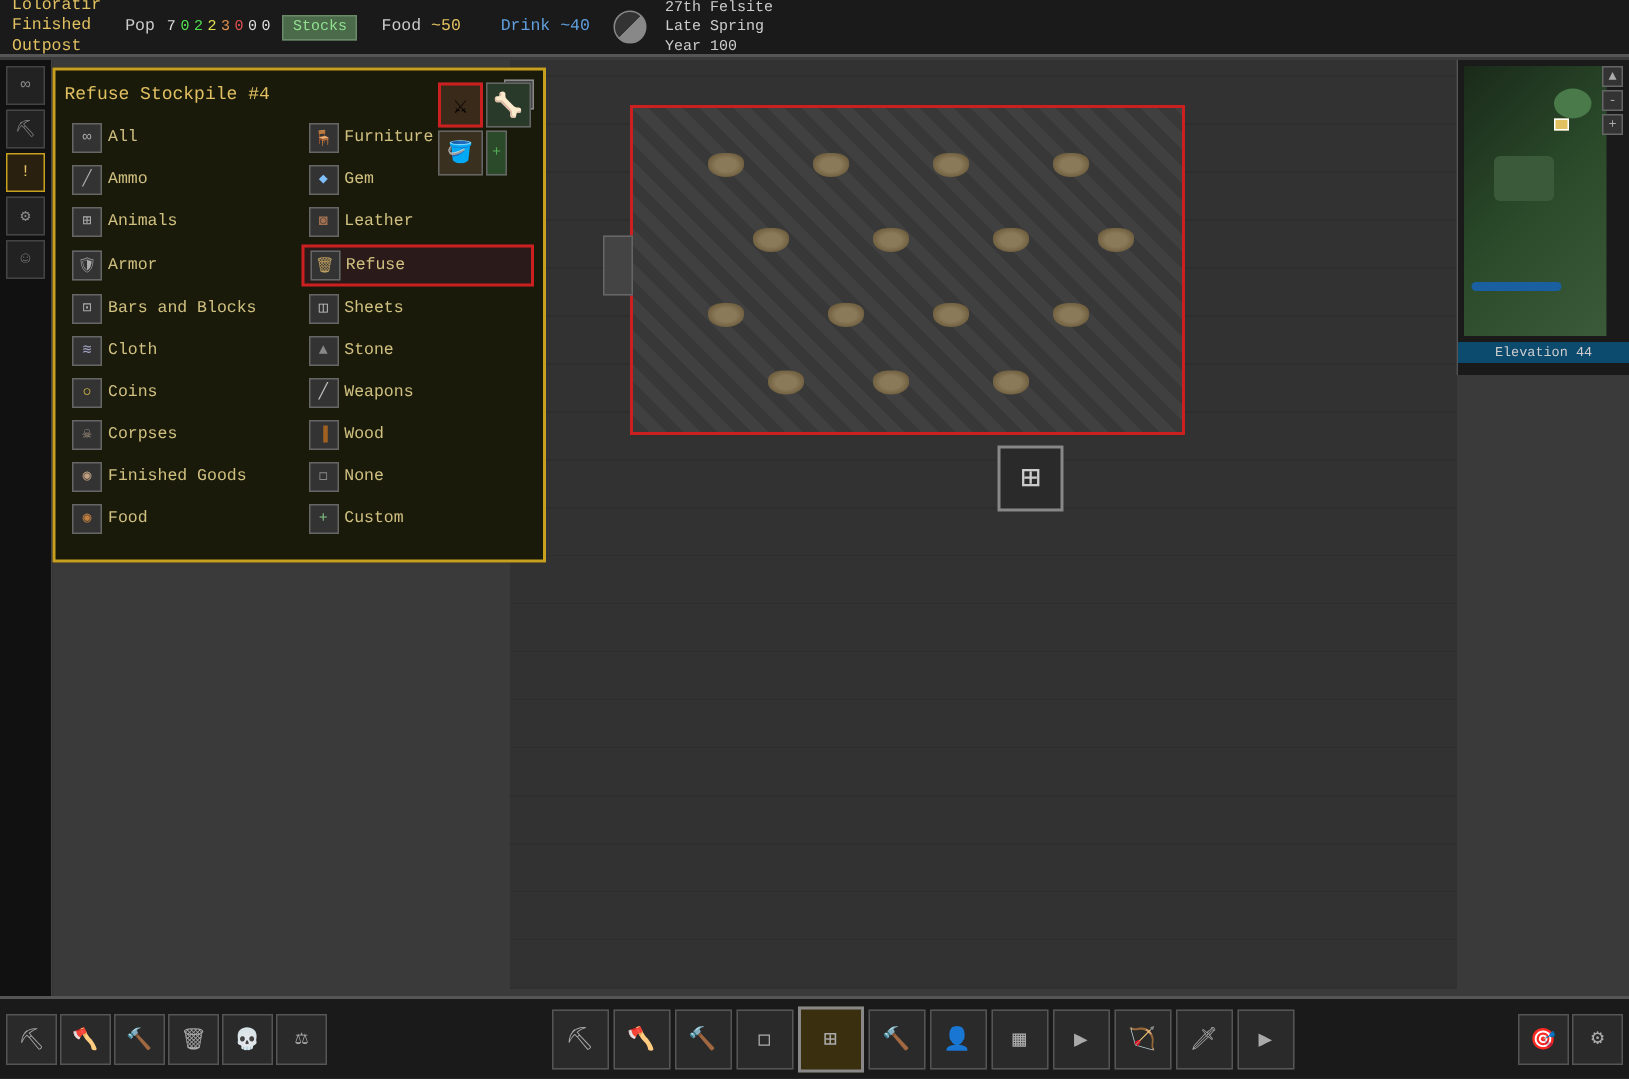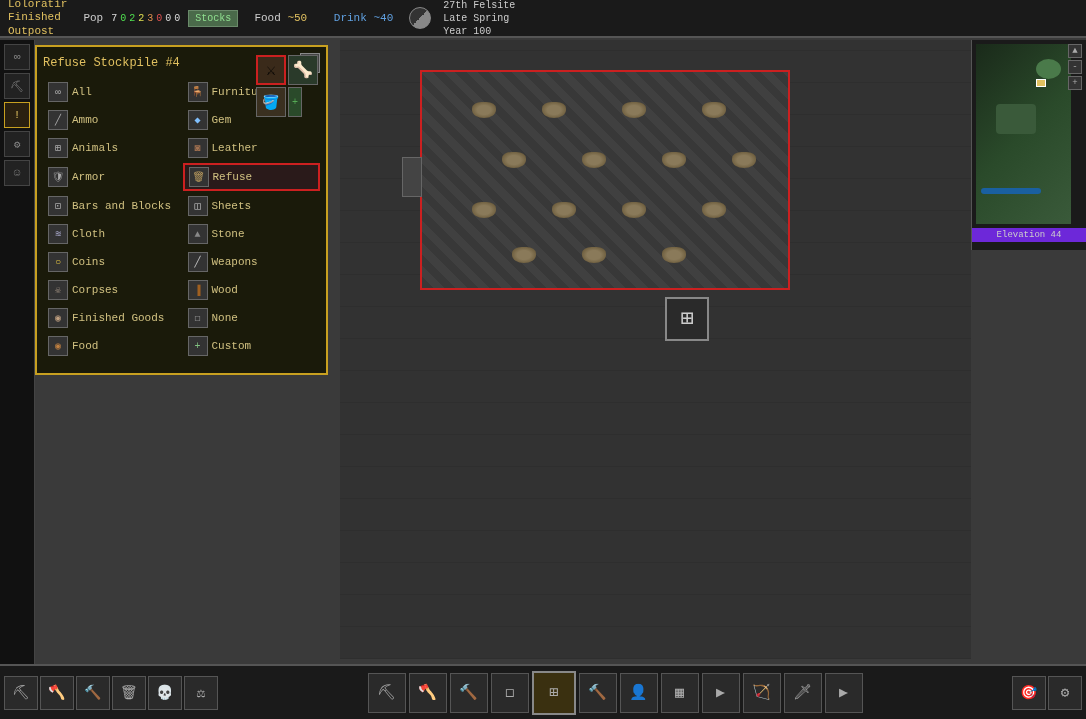--- a/index.html
+++ b/index.html
@@ -45,21 +45,21 @@
       margin-left: 8px;
     }
     .food-val { color: #e0c060; }
     .drink-val { color: #60a0e0; }
     .date-info { color: #ccc; font-size: 10px; line-height: 1.3; margin-left: 4px; }
 
     
     .stockpile-dialog {
       position: absolute;
       top: 45px; left: 35px;
-      width: 293px;
+      width: 329px;
       background: #1a1a0a;
       border: 2px solid #c8a020;
       padding: 6px;
       z-index: 10;
     }
     .dialog-title {
       color: #e0c060;
       font-size: 12px;
       margin-bottom: 6px;
       display: flex;
@@ -411,21 +411,21 @@
     <div style="position:absolute;top:35px;right:25px;width:10px;height:8px;background:#e0c060;border:1px solid #fff;"></div>
 
     <div style="position:absolute;top:60px;left:20px;width:40px;height:30px;background:#3a5a3a;border-radius:4px;"></div>
   </div>
 
   <div style="position:absolute;right:2px;top:4px;width:16px;display:flex;flex-direction:column;gap:2px;">
     <div style="width:14px;height:14px;background:#333;border:1px solid #666;display:flex;align-items:center;justify-content:center;cursor:pointer;color:#aaa;font-size:9px;">▲</div>
     <div style="width:14px;height:14px;background:#333;border:1px solid #666;display:flex;align-items:center;justify-content:center;cursor:pointer;color:#aaa;font-size:9px;">-</div>
     <div style="width:14px;height:14px;background:#333;border:1px solid #666;display:flex;align-items:center;justify-content:center;cursor:pointer;color:#aaa;font-size:9px;">+</div>
   </div>
-  <div style="color:#ccc;font-size:9px;text-align:center;padding:2px;background:#6d28d9;">Elevation 44</div>
+  <div style="color:#ccc;font-size:9px;text-align:center;padding:2px;background:#0c4a6e;">Elevation 44</div>
 </div>
 
 <div class="bottom-toolbar">
 
   <div class="tool-btn">⛏</div>
   <div class="tool-btn">🪓</div>
   <div class="tool-btn">🔨</div>
   <div class="tool-btn">🗑</div>
   <div class="tool-btn">💀</div>
   <div class="tool-btn">⚖</div>

